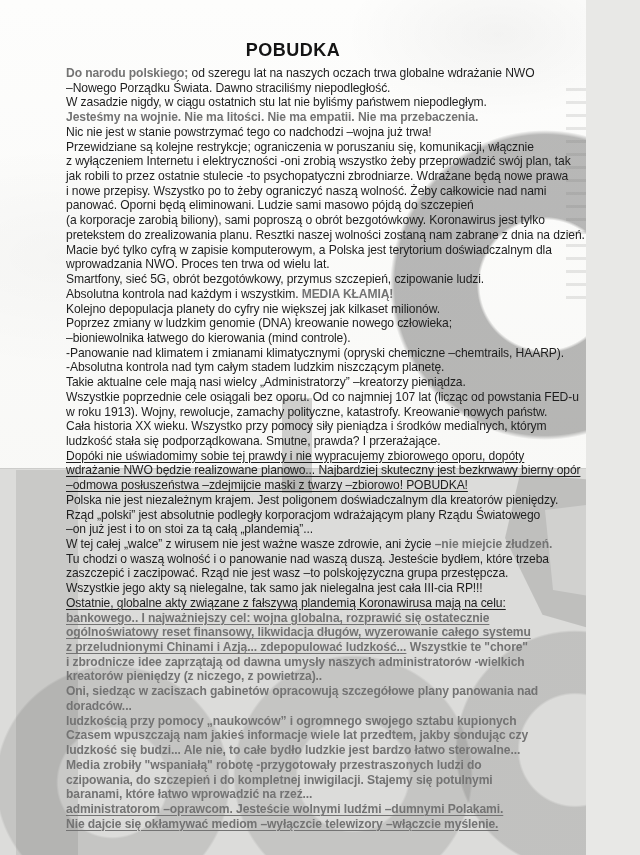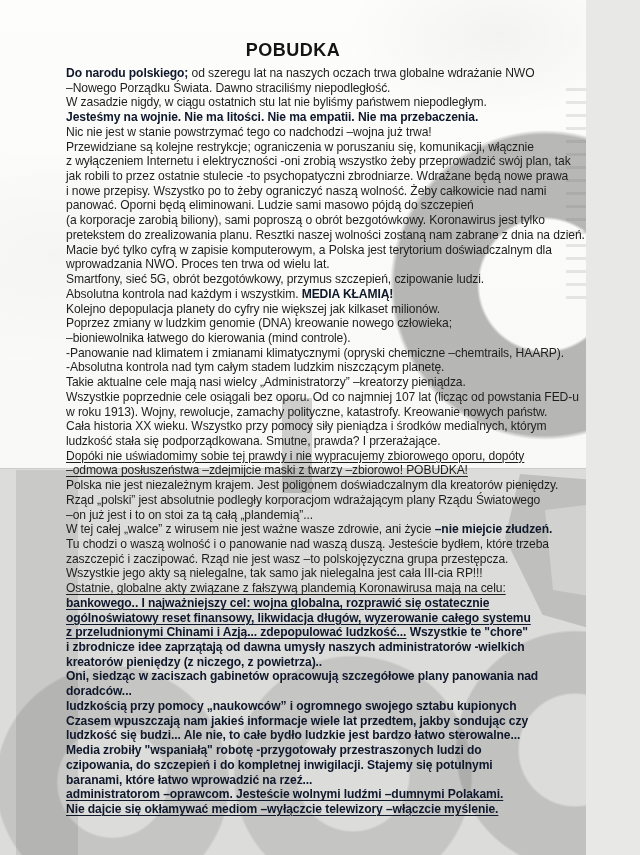--- a/index.html
+++ b/index.html
@@ -67,21 +67,21 @@
   .title{
     position:absolute; top:40px; left:0; width:100%;
     text-align:center; font-weight:bold; font-size:18px; letter-spacing:.5px;
     color:#141414;
   }
   .doc-body{position:absolute; left:66px; top:66px; right:14px;}
   .line{
     height:14.72px; line-height:14.72px; font-size:12.1px;
     white-space:nowrap; letter-spacing:-0.1px; color:#1e1e1e;
   }
-  .line .b{font-weight:bold; color:#0f172a;}
+  .line .b{font-weight:bold; color:#737373;}
   .line .u{text-decoration:underline; text-decoration-thickness:1px; text-underline-offset:2px;}
 </style>
 </head>
 <body>
 
 <div class="page">
 
   <div class="wm wm-band"></div>
   <div class="wm wm-ring wm-ring-top"></div>
   <div class="wm wm-bar-left"></div>
@@ -117,20 +117,21 @@
         <div class="line"><span>Poprzez zmiany w ludzkim genomie (DNA) kreowanie nowego człowieka;</span></div>
         <div class="line"><span>–bioniewolnika łatwego do kierowania (mind controle).</span></div>
         <div class="line"><span>-Panowanie nad klimatem i zmianami klimatycznymi (opryski chemiczne –chemtrails, HAARP).</span></div>
         <div class="line"><span>-Absolutna kontrola nad tym całym stadem ludzkim niszczącym planetę.</span></div>
         <div class="line"><span>Takie aktualne cele mają nasi wielcy „Administratorzy” –kreatorzy pieniądza.</span></div>
         <div class="line"><span>Wszystkie poprzednie cele osiągali bez oporu. Od co najmniej 107 lat (licząc od powstania FED-u</span></div>
         <div class="line"><span>w roku 1913). Wojny, rewolucje, zamachy polityczne, katastrofy. Kreowanie nowych państw.</span></div>
         <div class="line"><span>Cała historia XX wieku. Wszystko przy pomocy siły pieniądza i środków medialnych, którym</span></div>
         <div class="line"><span>ludzkość stała się podporządkowana. Smutne, prawda? I przerażające.</span></div>
         <div class="line"><span class="u">Dopóki nie uświadomimy sobie tej prawdy i nie wypracujemy zbiorowego oporu, dopóty</span></div>
+        <div class="line"><span class="u">wdrażanie NWO będzie realizowane planowo... Najbardziej skuteczny jest bezkrwawy bierny opór</span></div>
         <div class="line"><span class="u">–odmowa posłuszeństwa –zdejmijcie maski z twarzy –zbiorowo! POBUDKA!</span></div>
         <div class="line"><span>Polska nie jest niezależnym krajem. Jest poligonem doświadczalnym dla kreatorów pieniędzy.</span></div>
         <div class="line"><span>Rząd „polski” jest absolutnie podległy korporacjom wdrażającym plany Rządu Światowego</span></div>
         <div class="line"><span>–on już jest i to on stoi za tą całą „plandemią”...</span></div>
         <div class="line"><span>W tej całej „walce” z wirusem nie jest ważne wasze zdrowie, ani życie </span><span class="b">–nie miejcie złudzeń.</span></div>
         <div class="line"><span>Tu chodzi o waszą wolność i o panowanie nad waszą duszą. Jesteście bydłem, które trzeba</span></div>
         <div class="line"><span>zaszczepić i zaczipować. Rząd nie jest wasz –to polskojęzyczna grupa przestępcza.</span></div>
         <div class="line"><span>Wszystkie jego akty są nielegalne, tak samo jak nielegalna jest cała III-cia RP!!!</span></div>
         <div class="line"><span class="u">Ostatnie, globalne akty związane z fałszywą plandemią Koronawirusa mają na celu:</span></div>
         <div class="line"><span class="b u">bankowego.. I najważniejszy cel: wojna globalna, rozprawić się ostatecznie</span></div>

